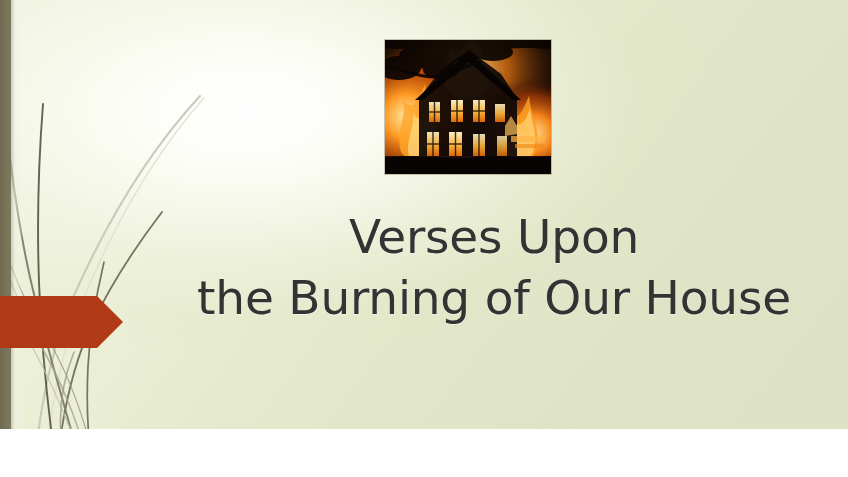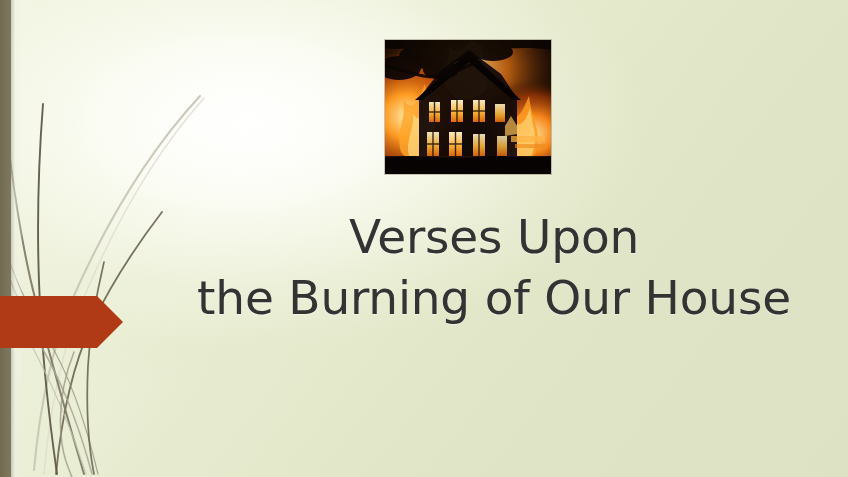--- a/index.html
+++ b/index.html
@@ -6,21 +6,21 @@
   html, body {
     width:848px; height:477px;
     overflow:hidden;
     background:#ffffff;
     font-family:"DejaVu Sans", sans-serif;
   }
 
   
   #slide {
     position:relative;
-    width:848px; height:477px;
+    width:848px; height:429px;
     overflow:hidden;
     background:#f97316;
   }
 
   
   .bg-base {
     position:absolute; inset:0;
     background:
       radial-gradient(ellipse 62% 62% at 29% 26%,
         rgba(255,255,255,0.99) 0%,

